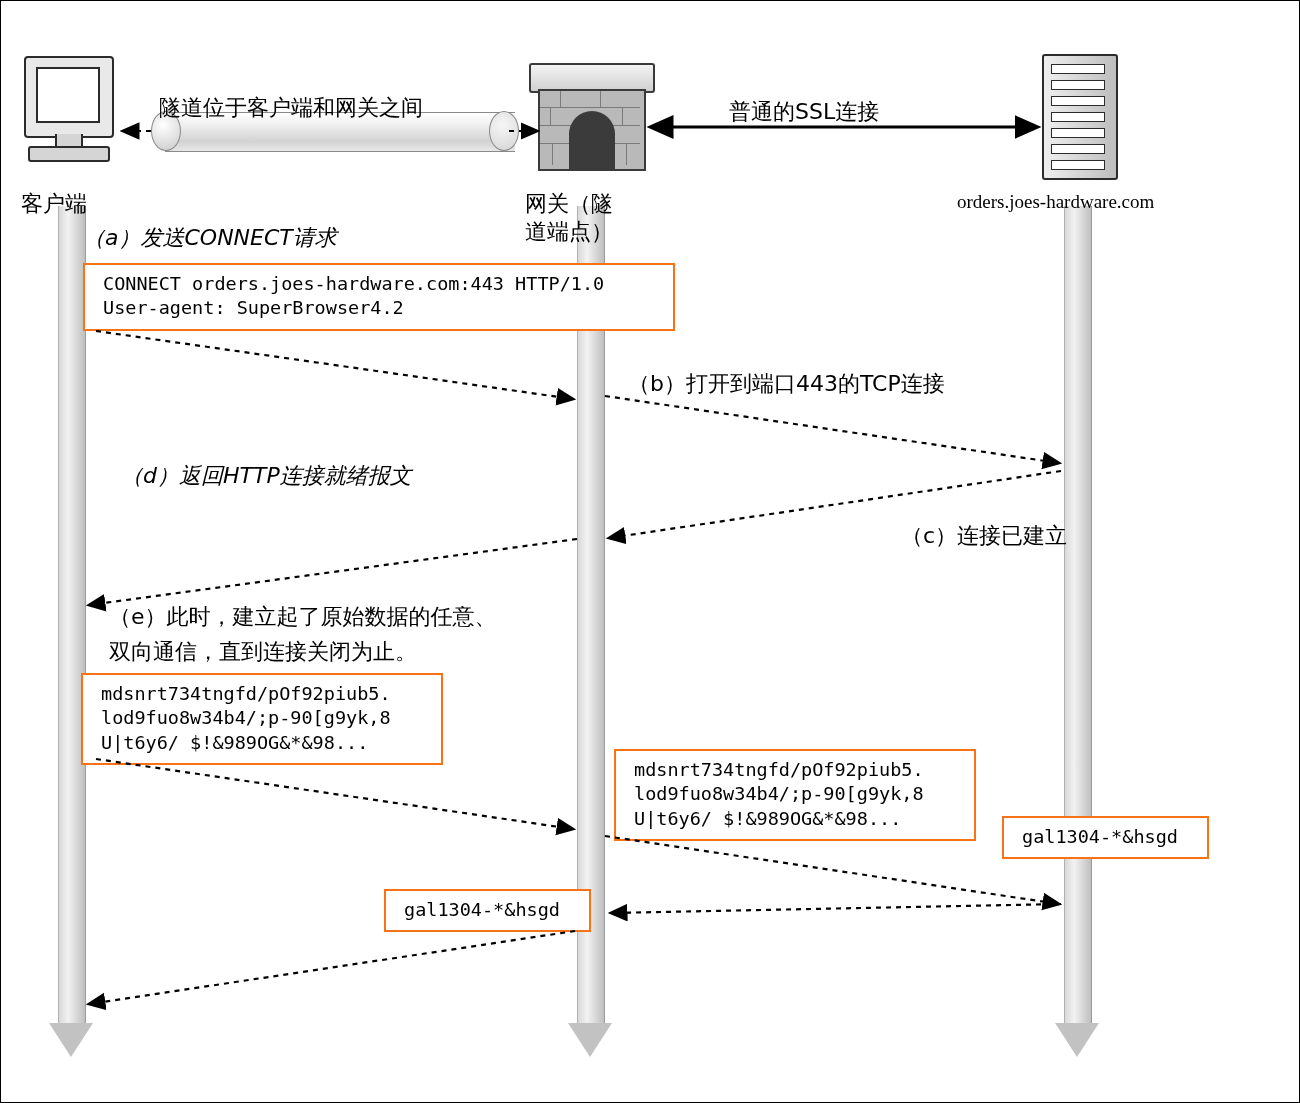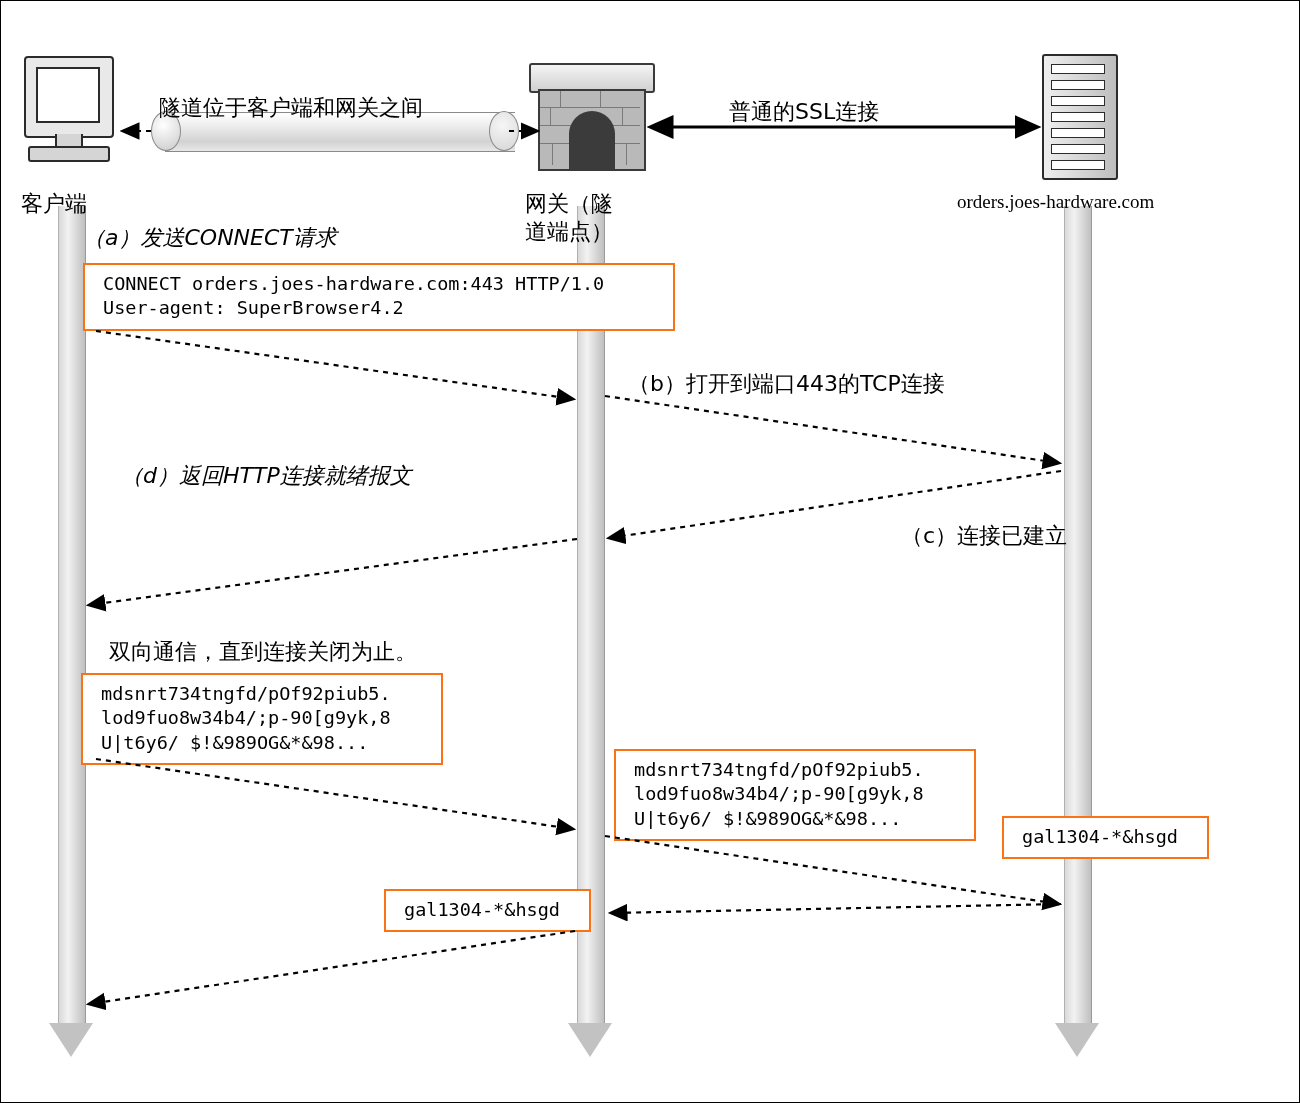--- a/index.html
+++ b/index.html
@@ -218,20 +218,21 @@
   <div class="abs caption" style="left:728px; top:96px;">普通的SSL连接</div>
 
   <div class="abs caption" style="left:82px; top:222px;font-style:italic;">（a）发送CONNECT请求</div>
 
   <div class="abs caption" style="left:627px; top:368px;">（b）打开到端口443的TCP连接</div>
 
   <div class="abs caption" style="left:900px; top:504px;margin-top:16px;">（c）连接已建立</div>
 
   <div class="abs caption" style="left:120px; top:460px;font-style:italic;">（d）返回HTTP连接就绪报文</div>
 
+  <div class="abs caption" style="left:108px; top:601px;">（e）此时，建立起了原始数据的任意、</div>
   <div class="abs caption" style="left:108px; top:636px;text-align:center;">双向通信，直到连接关闭为止。</div>
 
   <div class="abs msgbox" style="left:82px; top:262px; width:560px;">CONNECT orders.joes-hardware.com:443 HTTP/1.0
 User-agent: SuperBrowser4.2</div>
 
 
   <div class="abs msgbox" style="left:80px; top:672px; width:330px;">mdsnrt734tngfd/pOf92piub5.
 lod9fuo8w34b4/;p-90[g9yk,8
 U|t6y6/ $!&amp;989OG&amp;*&amp;98...</div>
 

